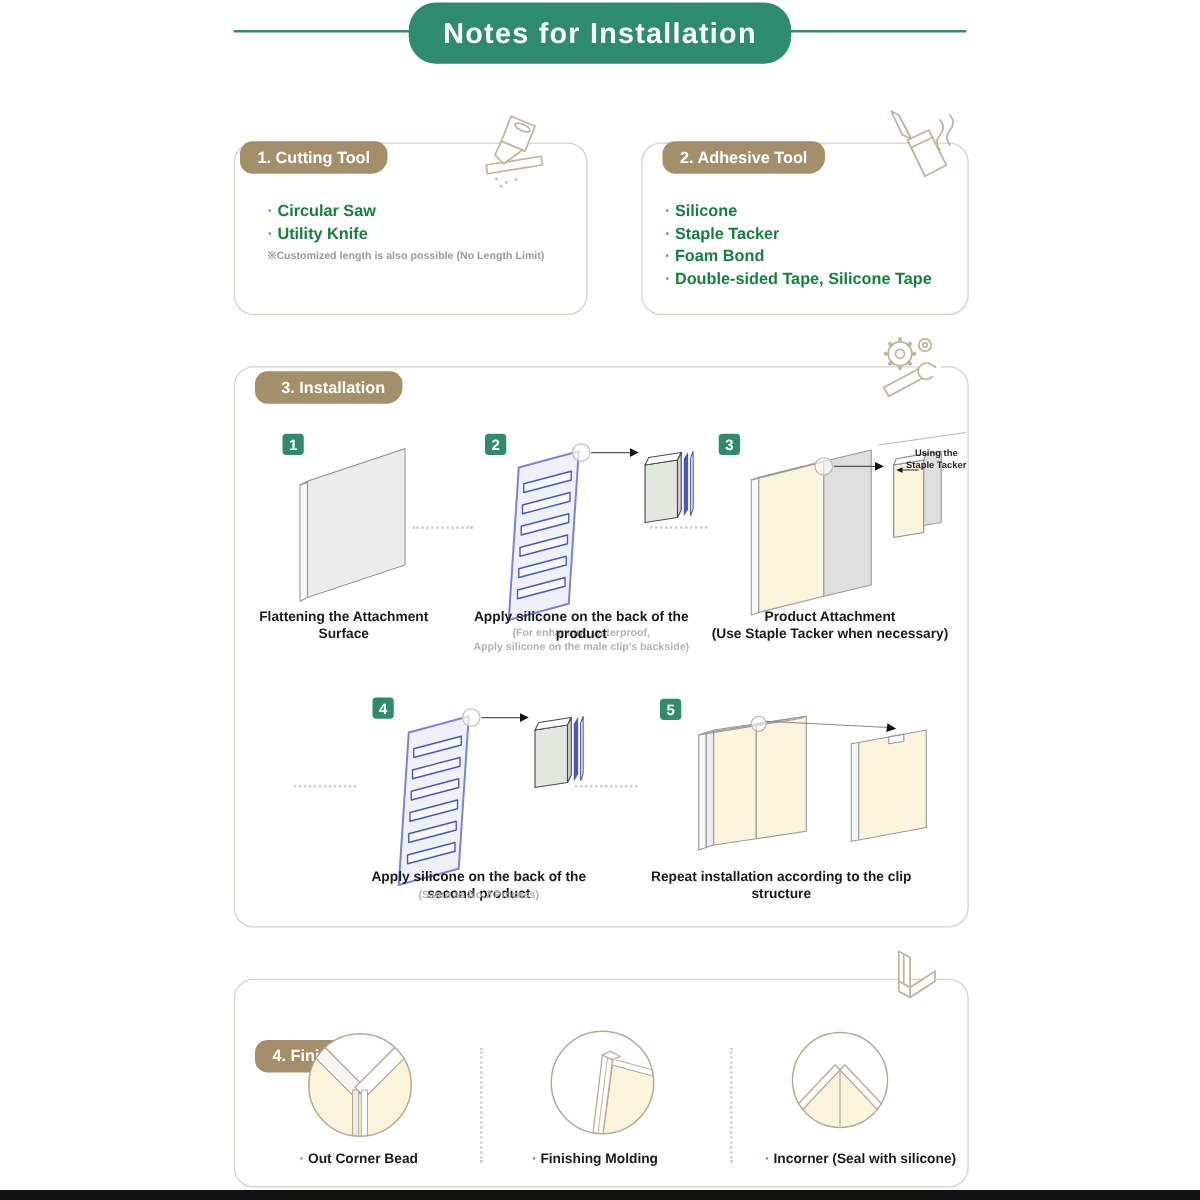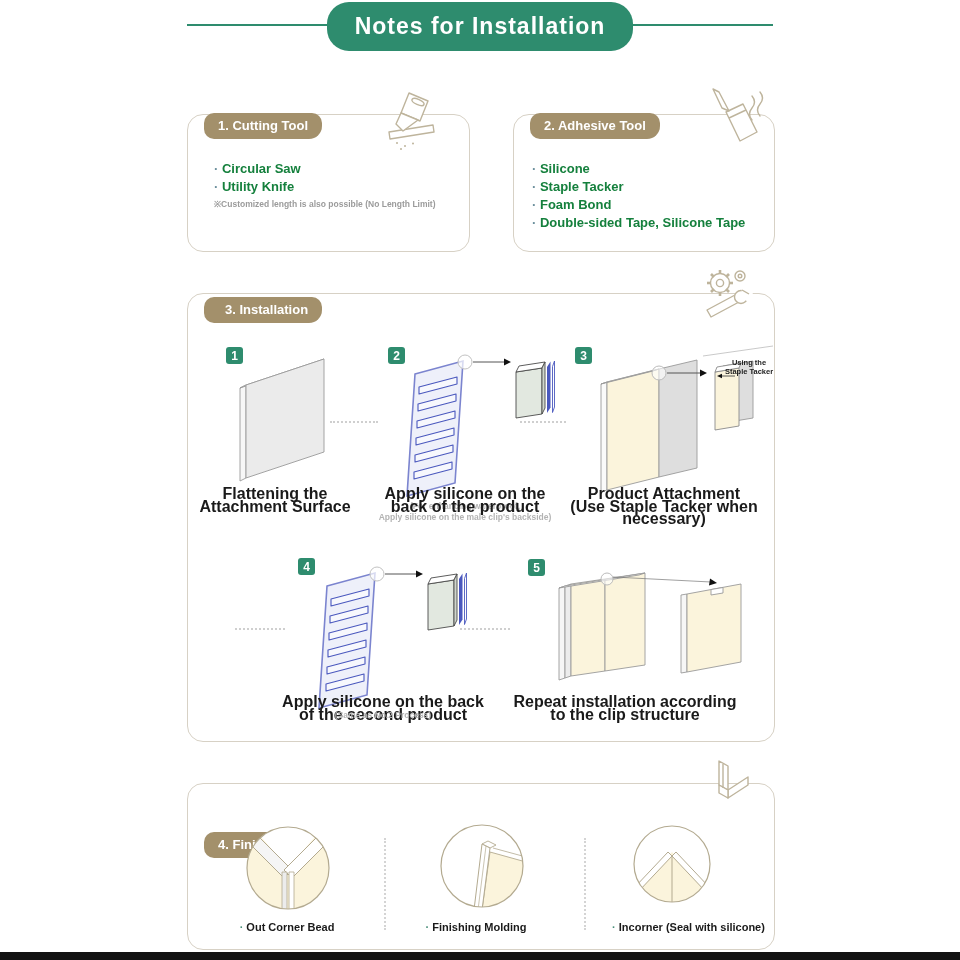--- a/index.html
+++ b/index.html
@@ -15,39 +15,39 @@
 
   
   .card{border:1.6px solid #D7D1C5;border-radius:16px;background:#fff;}
   #card-cutting{left:187px;top:114px;width:281px;height:136px;}
   #card-adhesive{left:513px;top:114px;width:260px;height:136px;}
   #card-install{left:187px;top:293px;width:586px;height:447px;}
   #card-finishing{left:187px;top:783px;width:586px;height:165px;}
 
   .tan-label{background:#A3906B;color:#fff;font-size:13px;font-weight:bold;
      padding:5px 14px 6px 14px;border-radius:10px 10px 13px 10px;white-space:nowrap;}
-  #label-cutting{left:204px;top:113px;text-align:right;}
+  #label-cutting{left:192px;top:113px;text-align:right;}
   #label-adhesive{left:530px;top:113px;}
   #label-install{left:204px;top:297px;padding-left:21px;}
   #label-finishing{left:204px;top:786px;margin-top:46px;}
 
   .bullet-item{font-size:13px;font-weight:bold;color:#15803d;line-height:18px;white-space:nowrap;}
   .bullet-item::before{content:"· ";color:#6B8F9C;font-weight:bold;}
   #cutting-items{left:214px;top:160px;}
   #adhesive-items{left:532px;top:160px;}
   .note{font-size:8.5px;font-weight:600;color:#9b9b9b;white-space:nowrap;}
   #cutting-note{left:214px;top:198px;}
 
   
   .badge{width:17px;height:17px;background:#2E8C6E;border-radius:3px;color:#fff;
      font-size:12px;font-weight:bold;display:flex;align-items:center;justify-content:center;}
   #badge-1{left:226px;top:347px;} #badge-2{left:388px;top:347px;} #badge-3{left:575px;top:347px;}
   #badge-4{left:298px;top:558px;} #badge-5{left:528px;top:559px;}
 
-  .caption{font-size:16px;font-weight:bold;color:#1a1a1a;text-align:center;line-height:12.5px;}
+  .caption{font-size:11px;font-weight:bold;color:#1a1a1a;text-align:center;line-height:12.5px;}
   .subcaption{font-size:8.5px;font-weight:600;color:#b3b3b3;text-align:center;line-height:10.5px;}
   #cap-1{left:190px;top:488px;width:170px;}
   #cap-2{left:372px;top:488px;width:186px;} #sub-2{left:360px;top:501px;width:210px;}
   #cap-3{left:568px;top:488px;width:192px;}
   #cap-4{left:278px;top:696px;width:210px;} #sub-4{left:278px;top:710px;width:210px;}
   #cap-5{left:505px;top:696px;width:240px;}
   .annotation{font-size:7.5px;font-weight:bold;color:#222;text-align:center;line-height:9px;}
   #annot-3{left:723px;top:358px;width:52px;}
 
   .dotted-h{border-top:2px dotted #cfcfcf;height:0;}

